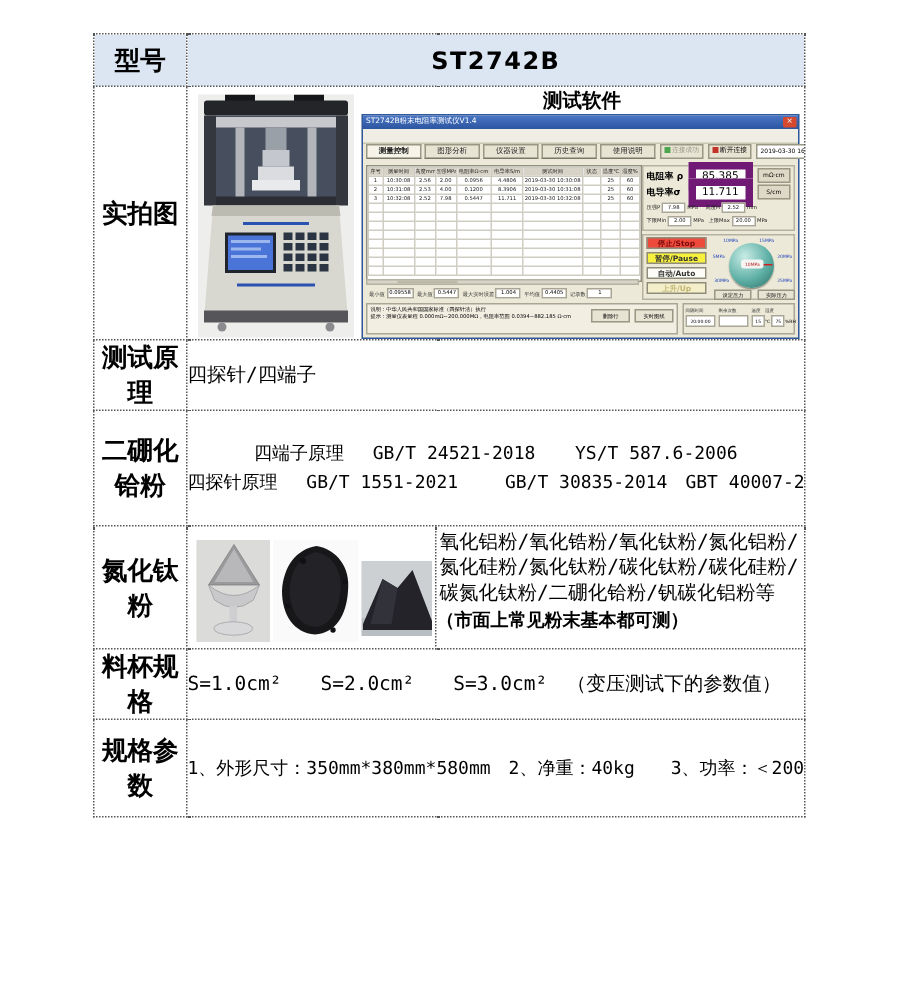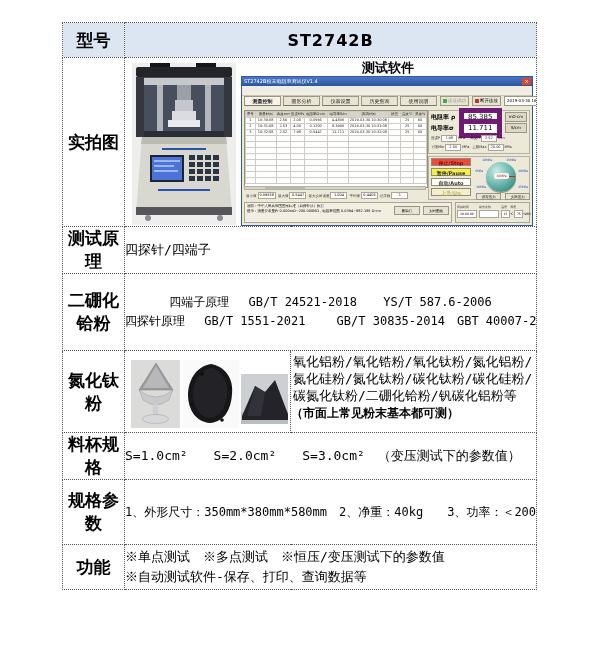--- a/index.html
+++ b/index.html
@@ -524,24 +524,15 @@
     <td class="lab">料杯规格</td>
     <td colspan="2" class="content mono nowrap">S=1.0cm²　　S=2.0cm²　　S=3.0cm²　（变压测试下的参数值）</td>
   </tr>
 
   <tr style="height:65px">
     <td class="lab">规格参数</td>
     <td colspan="2" class="content mono nowrap row-spec">1、外形尺寸：350mm*380mm*580mm　2、净重：40kg　　3、功率：＜200W</td>
   </tr>
 
 
-  <tr style="height:45px">
-    <td class="lab">功能</td>
-    <td colspan="2" class="content mono">
-      <div class="fn-lines">
-        <div>※单点测试　※多点测试　※恒压/变压测试下的参数值</div>
-        <div>※自动测试软件-保存、打印、查询数据等</div>
-      </div>
-    </td>
-  </tr>
 </tbody>
     </table>
 </div>
 
 </body></html>

